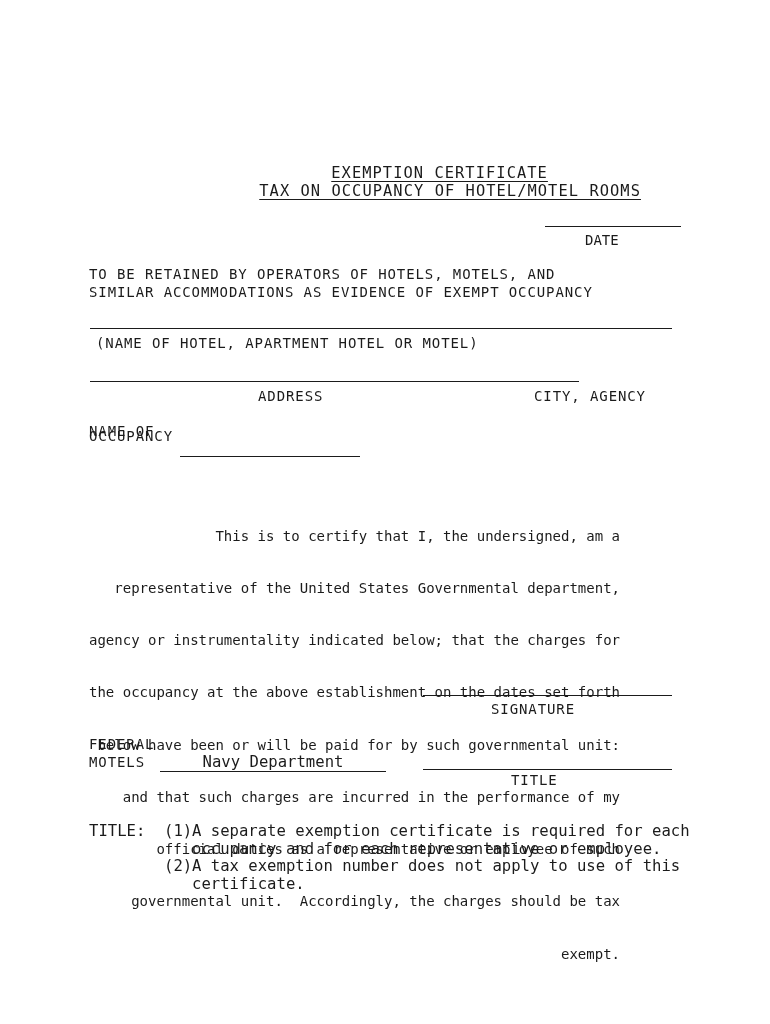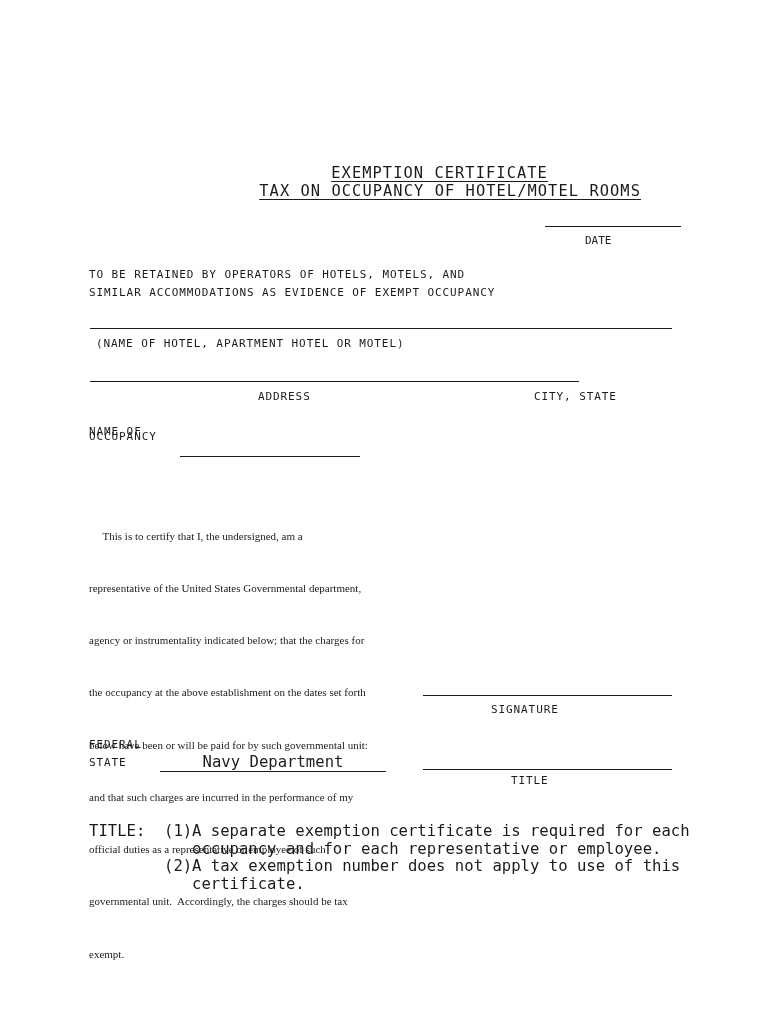--- a/index.html
+++ b/index.html
@@ -17,25 +17,26 @@
     position: relative;
     width: 770px;
     height: 1024px;
     background: #ffffff;
     overflow: hidden;
   }
 
   
   .tx {
     position: absolute;
-    font-size: 11px;
+    font-size: 14px;
     line-height: 17.4px;
     white-space: pre;
     letter-spacing: 0px;
     color: #1b1b1b;
+    text-align: right;
   }
   .tx.wide { letter-spacing: 0.9px; }
 
   
   .rule {
     position: absolute;
     height: 0;
     border-top: 1.6px solid #1b1b1b;
   }
   .rule.thin { border-top-width: 1.3px; }
@@ -92,46 +93,46 @@
   <div class="tx wide" style="left:89px; top:266px;">TO BE RETAINED BY OPERATORS OF HOTELS, MOTELS, AND</div>
   <div class="tx wide" style="left:89px; top:284px;">SIMILAR ACCOMMODATIONS AS EVIDENCE OF EXEMPT OCCUPANCY</div>
 
   <div class="rule" style="left:90px; top:328px; width:582px;"></div>
   <div class="filled" style="left:94px; top:311px;"></div>
   <div class="tx wide" style="left:96px; top:335px;">(NAME OF HOTEL, APARTMENT HOTEL OR MOTEL)</div>
 
   <div class="rule" style="left:90px; top:381px; width:489px;"></div>
   <div class="filled" style="left:94px; top:364px;"></div>
   <div class="tx wide" style="left:258px; top:388px;">ADDRESS</div>
-  <div class="tx wide" style="left:534px; top:388px;">CITY, STATE</div>
+  <div class="tx wide" style="left:534px; top:388px;">CITY, AGENCY</div>
   <div class="filled" style="left:534px; top:364px;"></div>
 
   <div class="tx wide" style="left:89px; top:423px;">NAME OF</div>
   <div class="tx wide" style="left:89px; top:428px;">OCCUPANCY</div>
   <div class="rule" style="left:180px; top:456px; width:180px;"></div>
   <div class="filled" style="left:184px; top:440px;"></div>
 
-  <div class="tx" style="left:89px; top:493px;font-family:Liberation Serif, serif;">
+  <div class="tx" style="left:89px; top:493px;">
     <div>     This is to certify that I, the undersigned, am a</div>
     <div>representative of the United States Governmental department,</div>
     <div>agency or instrumentality indicated below; that the charges for</div>
     <div>the occupancy at the above establishment on the dates set forth</div>
     <div>below have been or will be paid for by such governmental unit:</div>
     <div>and that such charges are incurred in the performance of my</div>
     <div>official duties as a representative or employee of such</div>
     <div>governmental unit.  Accordingly, the charges should be tax</div>
     <div>exempt.</div>
   </div>
 
   <div class="rule" style="left:423px; top:695px; width:249px;"></div>
   <div class="filled" style="left:427px; top:678px;"></div>
   <div class="tx wide" style="left:491px; top:701px;">SIGNATURE</div>
 
   <div class="tx wide" style="left:89px; top:736px;">FEDERAL</div>
-  <div class="tx wide" style="left:89px; top:754px;">STATE</div>
+  <div class="tx wide" style="left:89px; top:754px;">MOTELS</div>
   <div class="rule thin" style="left:160px; top:771px; width:226px;"></div>
   <div class="filled" style="left:160px; top:754px; width:226px; text-align:center;">Navy Department</div>
 
   <div class="rule" style="left:423px; top:769px; width:249px;"></div>
   <div class="filled" style="left:427px; top:752px;"></div>
   <div class="tx wide" style="left:511px; top:772px;">TITLE</div>
 
   <div class="note-grid" style="left:89px; top:823px;">TITLE:</div>
 
   <div class="note-grid" style="left:164px; top:823px;">(1)</div>

